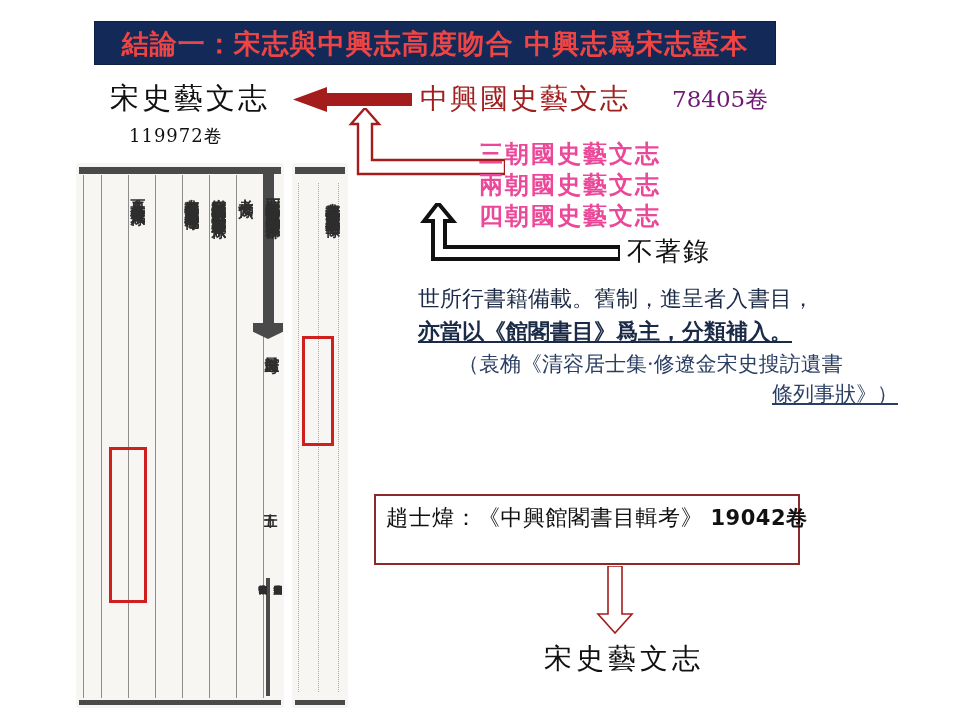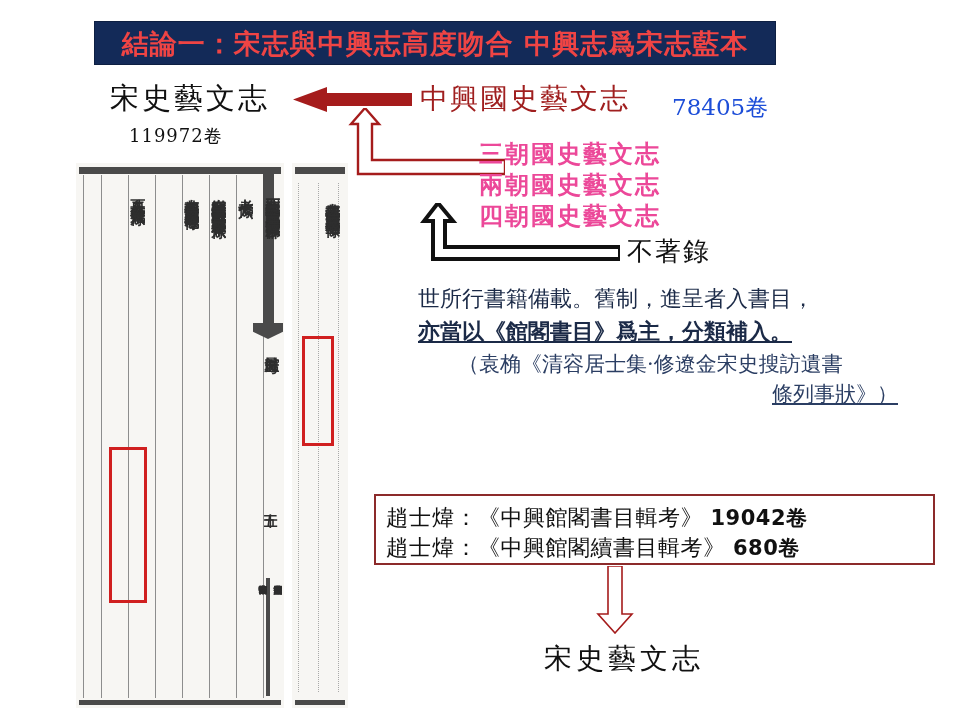--- a/index.html
+++ b/index.html
@@ -64,23 +64,23 @@
     top: 80px;
     font-size: 28px;
     letter-spacing: 2px;
     color: #a01f1f;
     white-space: nowrap;
     text-align: center;
   }
   .hdr-zx-juan {
     position: absolute;
     left: 672px;
-    top: 92px;
+    top: 84px;
     font-size: 23px;
-    color: #1d4ed8;
+    color: #701a75;
     white-space: nowrap;
   }
 
   
   #big-red-arrow {
     position: absolute;
     left: 293px;
     top: 87px;
     width: 119px;
     height: 25px;
@@ -149,21 +149,21 @@
     line-height: 30px;
   }
   #quote-block .src1 { padding-left: 40px; white-space: nowrap;}
   #quote-block .src2 { text-align: right; padding-right: 10px; white-space: nowrap; text-decoration: underline;}
 
   
   #zhao-box {
     position: absolute;
     left: 374px;
     top: 494px;
-    width: 561px;
+    width: 426px;
     height: 71px;
     border: 2px solid #8c2a2a;
     background: #ffffff;
     box-sizing: border-box;
     padding: 7px 0 0 10px;
   }
   #zhao-box .zline {
     font-size: 22px;
     line-height: 30px;
     color: #111;
@@ -364,23 +364,20 @@
   <div class="q-line q3">亦當以《館閣書目》爲主，分類補入。</div>
   <div class="q-src">
     <div class="src1">（袁桷《清容居士集·修遼金宋史搜訪遺書</div>
     <div class="src2">條列事狀》）</div>
   </div>
 </div>
 
 <div id="zhao-box">
   <div class="zline">
     <span class="who">趙士煒：</span><span>《中興館閣書目輯考》</span>&nbsp;<span class="num">19042卷</span>
-  </div>
-  <div class="zline">
-    <span class="who">趙士煒：</span><span>《中興館閣續書目輯考》</span>&nbsp;<span class="num">680卷</span>
   </div>
 </div>
 
 <div id="red-down-arrow">
   <svg width="46" height="68" viewBox="0 0 46 68">
     <polygon points="16,0 30,0 30,48 40,48 23,67 6,48 16,48" fill="#ffffff" stroke="#a51c1c" stroke-width="1.6"></polygon>
   </svg>
 </div>
 <div class="bottom-song">宋史藝文志</div>
 

